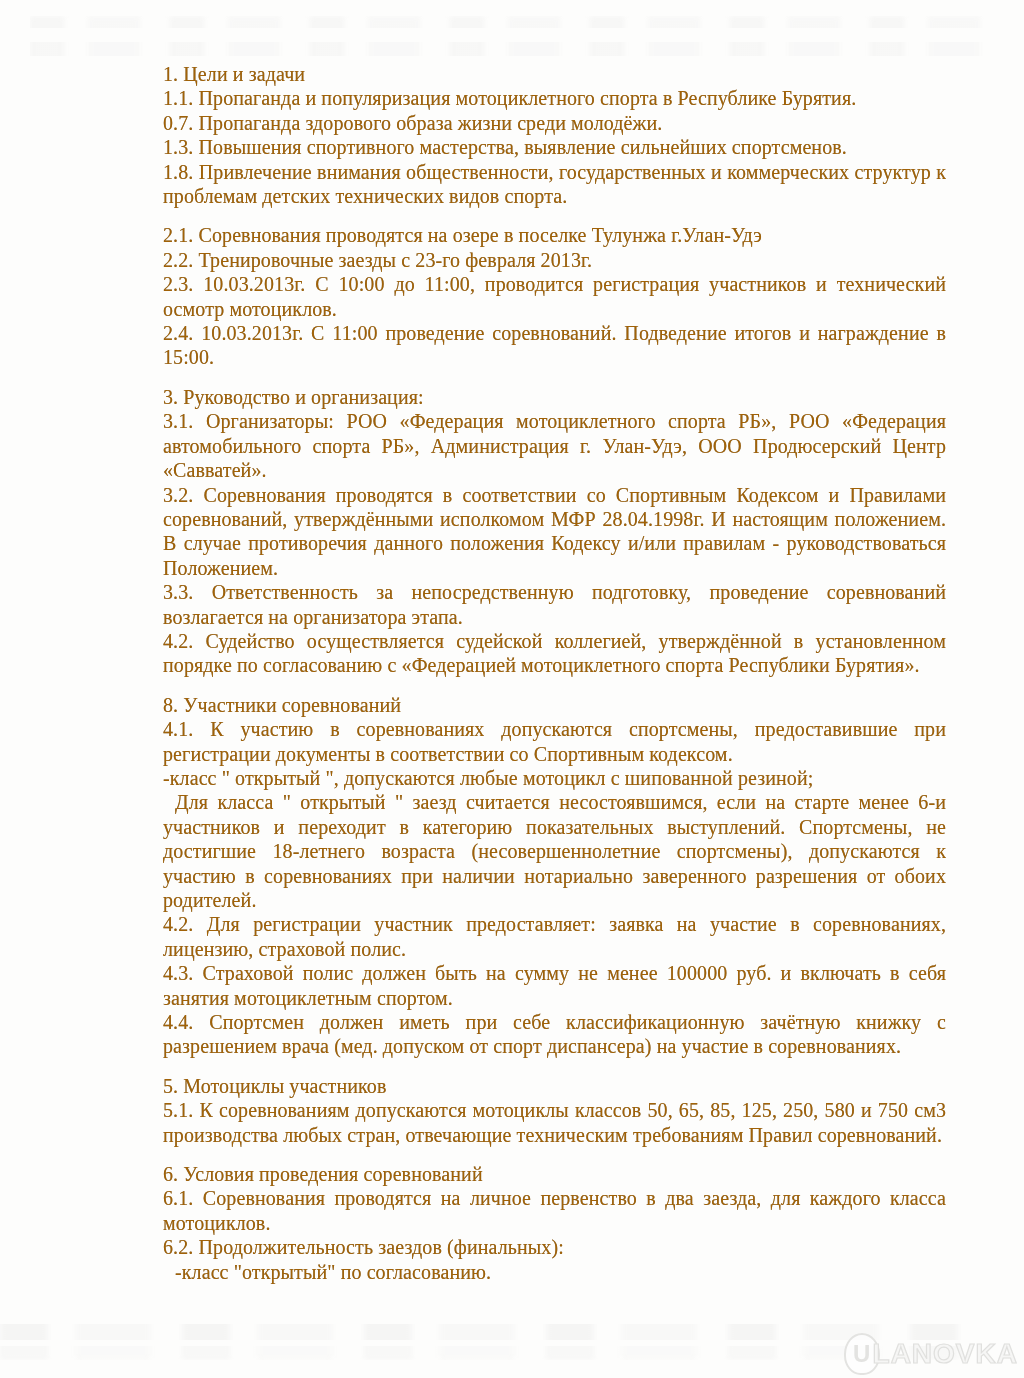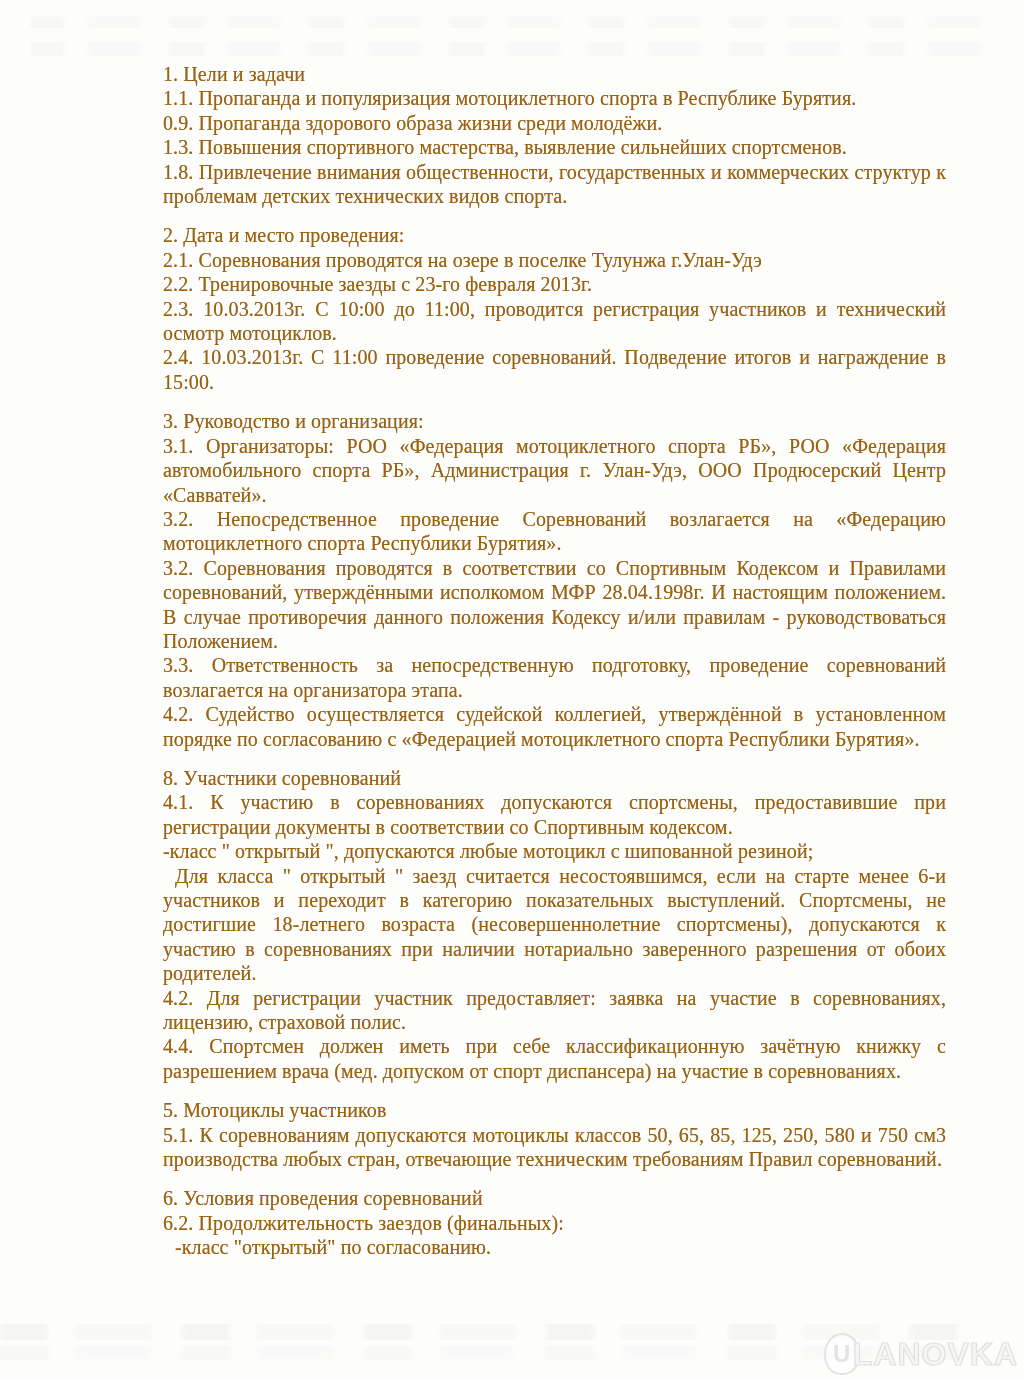--- a/index.html
+++ b/index.html
@@ -93,85 +93,85 @@
     color: #e3e3e1;
     font-family: "Liberation Sans", sans-serif;
     font-weight: bold;
     font-size: 24px;
     background: rgba(255,255,255,0.6);
     box-sizing: border-box;
   }
   .wm-text {
     font-family: "Liberation Sans", sans-serif;
     font-weight: bold;
-    font-size: 32px;
+    font-size: 28px;
     letter-spacing: 1px;
     color: #f6f6f5;
     -webkit-text-stroke: 1.2px #e0e0de;
     margin-left: -7px;
   }
 </style>
 </head>
 <body>
 
 <div class="ghost ghost-top"></div>
 
 <main class="textblock">
   <section class="section">
     <p class="heading">1. Цели и задачи</p>
     <div>
         <p>1.1. Пропаганда и популяризация мотоциклетного спорта в Республике Бурятия.</p>
-        <p>0.9. Пропаганда здорового образа жизни среди молодёжи.</p>
+        <p>0.7. Пропаганда здорового образа жизни среди молодёжи.</p>
         <p>1.3. Повышения спортивного мастерства, выявление сильнейших спортсменов.</p>
         <p>1.8. Привлечение внимания общественности, государственных и коммерческих структур к проблемам детских технических видов спорта.</p>
       </div>
   </section>
 
   <section class="section">
-    <p class="heading">2. Дата и место проведения:</p>
     <div>
         <p>2.1. Соревнования проводятся на озере в поселке Тулунжа г.Улан-Удэ</p>
         <p>2.2. Тренировочные заезды с 23-го февраля 2013г.</p>
         <p>2.3. 10.03.2013г. С 10:00 до 11:00, проводится регистрация участников и технический осмотр мотоциклов.</p>
         <p>2.4. 10.03.2013г. С 11:00 проведение соревнований. Подведение итогов и награждение в 15:00.</p>
       </div>
   </section>
 
   <section class="section">
     <p class="heading">3. Руководство и организация:</p>
     <div>
         <p>3.1. Организаторы: РОО «Федерация мотоциклетного спорта РБ», РОО «Федерация автомобильного спорта РБ», Администрация г. Улан-Удэ, ООО Продюсерский Центр «Савватей».</p>
-        <p>3.2. Непосредственное проведение Соревнований возлагается на «Федерацию мотоциклетного спорта Республики Бурятия».</p>
         <p>3.2. Соревнования проводятся в соответствии со Спортивным Кодексом и Правилами соревнований, утверждёнными исполкомом МФР 28.04.1998г. И настоящим положением. В случае противоречия данного положения Кодексу и/или правилам - руководствоваться Положением.</p>
         <p>3.3. Ответственность за непосредственную подготовку, проведение соревнований возлагается на организатора этапа.</p>
         <p>4.2. Судейство осуществляется судейской коллегией, утверждённой в установленном порядке по согласованию с «Федерацией мотоциклетного спорта Республики Бурятия».</p>
       </div>
   </section>
 
   <section class="section">
     <p class="heading">8. Участники соревнований</p>
     <div>
         <p>4.1. К участию в соревнованиях допускаются спортсмены, предоставившие при регистрации документы в соответствии со Спортивным кодексом.</p>
         <p>-класс " открытый ", допускаются любые мотоцикл с шипованной резиной;</p>
         <p class="indent">Для класса " открытый " заезд считается несостоявшимся, если на старте менее 6-и участников  и переходит в категорию показательных выступлений. Спортсмены, не достигшие 18-летнего возраста (несовершеннолетние спортсмены), допускаются к участию в соревнованиях при наличии нотариально заверенного разрешения от обоих родителей.</p>
         <p>4.2. Для регистрации участник предоставляет: заявка на участие в соревнованиях, лицензию, страховой полис.</p>
+        <p>4.3. Страховой полис должен быть на сумму не менее 100000 руб. и включать в себя занятия мотоциклетным спортом.</p>
         <p>4.4. Спортсмен должен иметь при себе классификационную зачётную книжку с разрешением врача (мед. допуском от спорт диспансера) на участие в соревнованиях.</p>
       </div>
   </section>
 
   <section class="section">
     <p class="heading">5. Мотоциклы участников</p>
     <div>
         <p>5.1. К соревнованиям допускаются мотоциклы классов 50, 65, 85, 125, 250, 580 и 750 см3 производства любых стран, отвечающие техническим требованиям Правил соревнований.</p>
       </div>
   </section>
 
   <section class="section">
     <p class="heading">6. Условия проведения соревнований</p>
     <div>
+        <p>6.1. Соревнования проводятся на личное первенство в два заезда, для каждого класса мотоциклов.</p>
         <p>6.2. Продолжительность заездов (финальных):</p>
         <p class="indent">-класс "открытый"  по согласованию.</p>
       </div>
   </section>
 </main>
 
 <div class="ghost ghost-bottom"></div>
 
 <div class="watermark">
   <span class="wm-logo">U</span>

